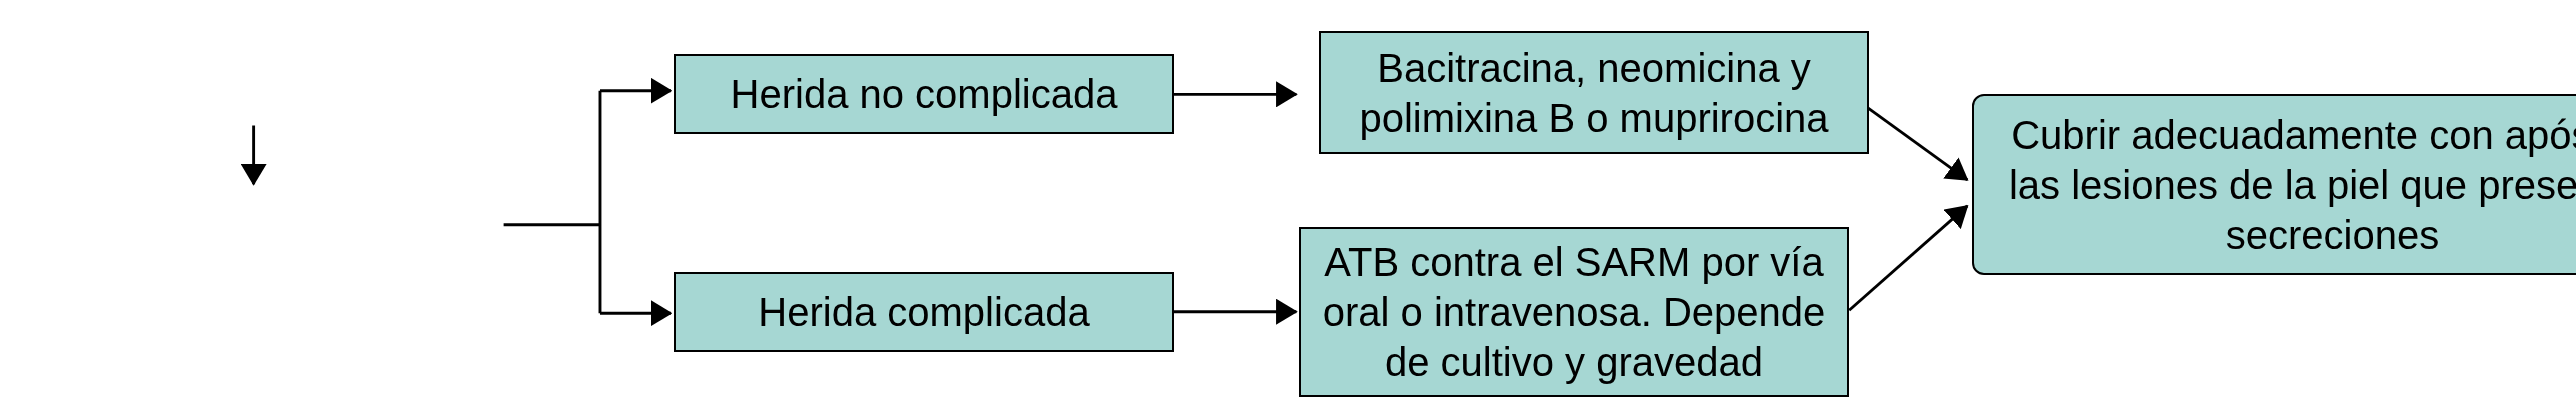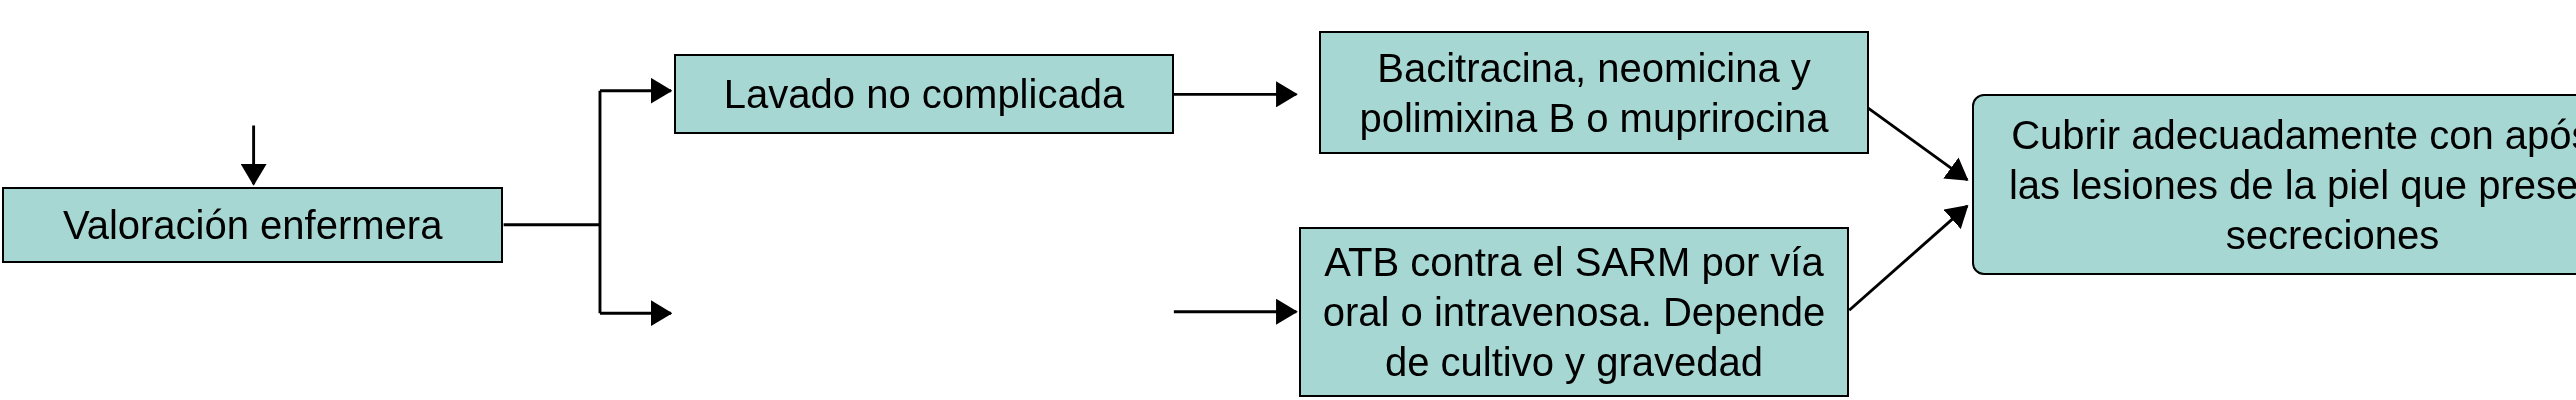--- a/index.html
+++ b/index.html
@@ -81,28 +81,28 @@
     <line class="edge" x1="1620" y1="130" x2="1789" y2="130" marker-end="url(#ah)"></line>
 
     <line class="edge" x1="1620" y1="430" x2="1789" y2="430" marker-end="url(#ah)"></line>
 
     <line class="edge" x1="2552" y1="130" x2="2715" y2="248" marker-end="url(#ah)"></line>
 
     <line class="edge" x1="2552" y1="428" x2="2715" y2="284" marker-end="url(#ah)"></line>
   </svg>
 
 
-  <div class="node n2">
-    <span>Valoración enfermera</span>
+
+  <div class="node n3">
+    <span>Herida no complicada</span>
   </div>
 
-  <div class="node n3">
-    <span>Lavado no complicada</span>
+  <div class="node n4">
+    <span>Herida complicada</span>
   </div>
-
 
   <div class="node n5">
     <span>Bacitracina, neomicina y polimixina B o muprirocina</span>
   </div>
 
   <div class="node n6">
     <span>ATB contra el SARM por vía oral o intravenosa. Depende de cultivo y gravedad</span>
   </div>
 
   <div class="node n7">

